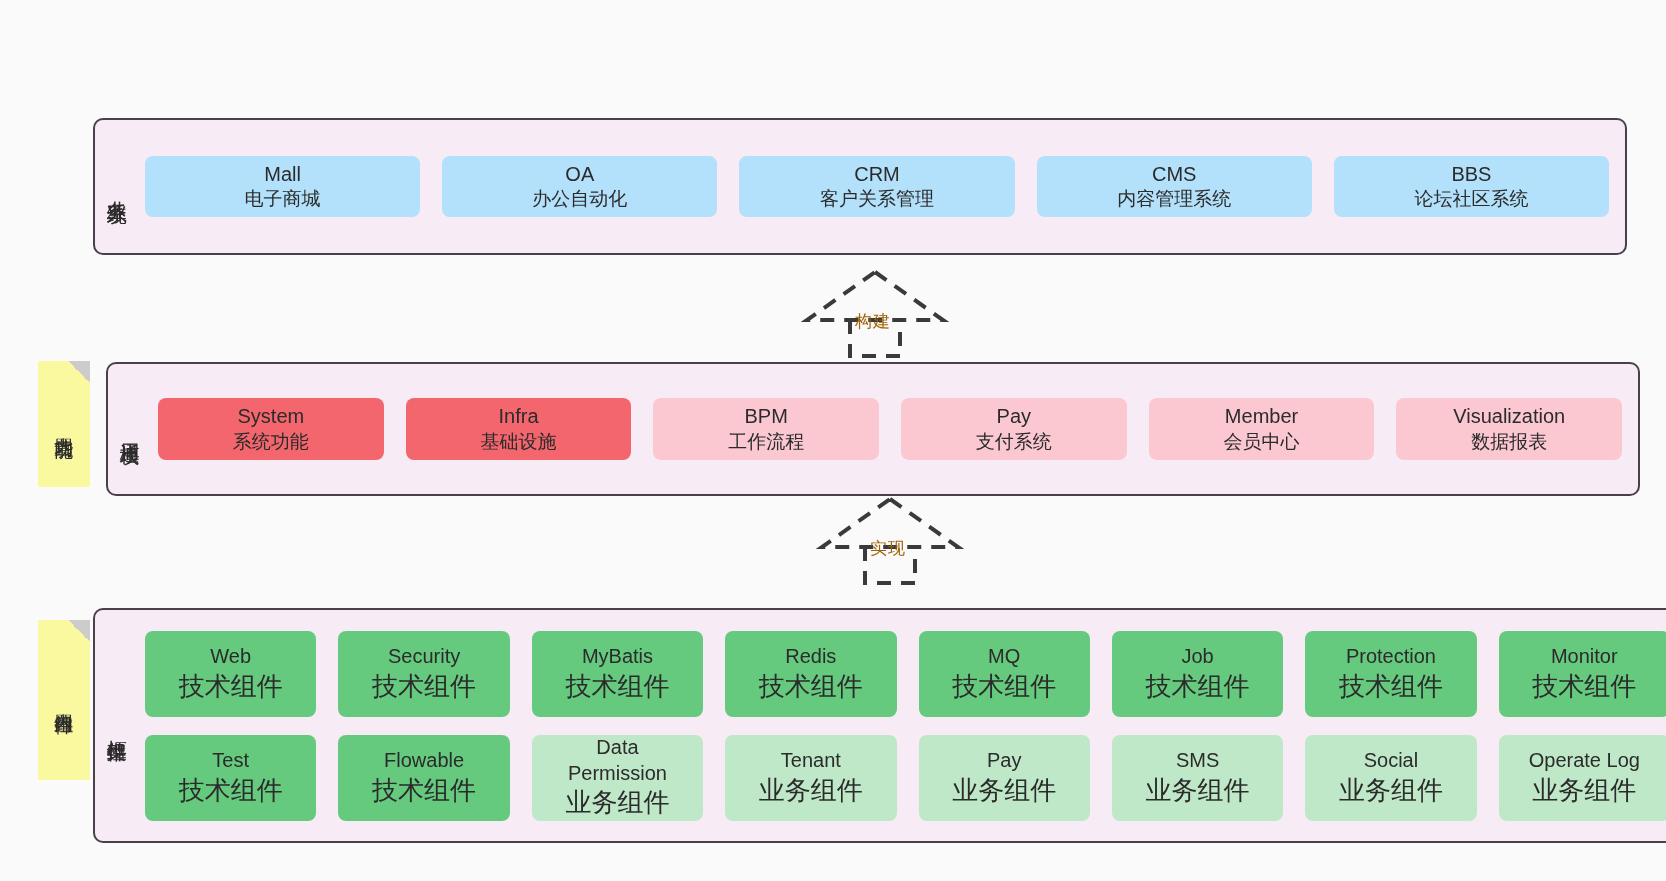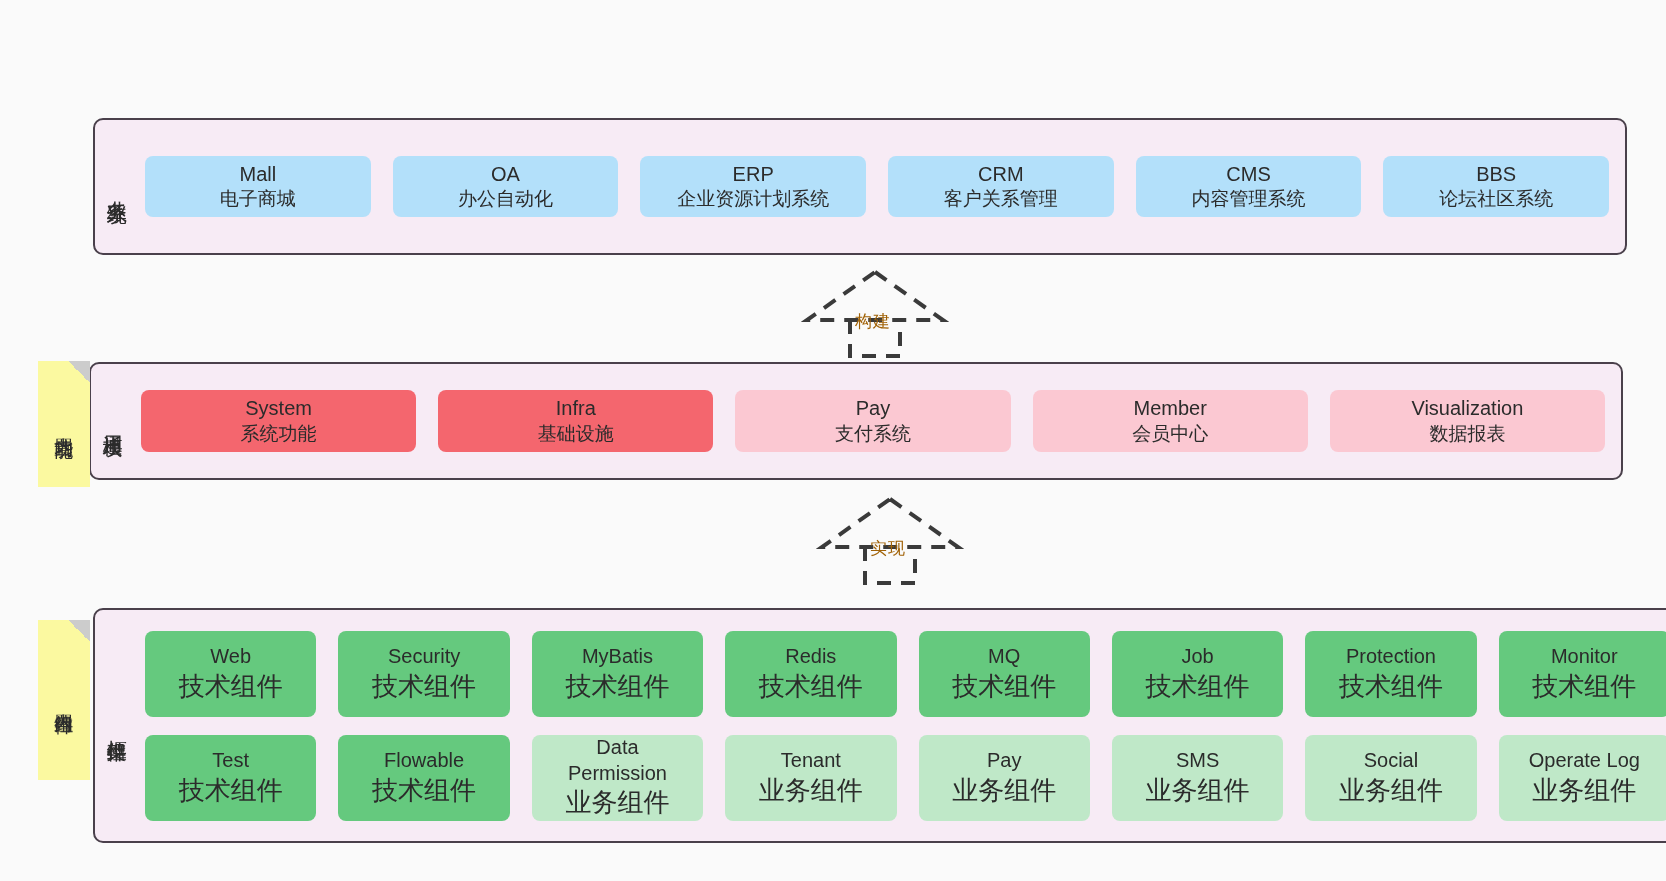--- a/index.html
+++ b/index.html
@@ -147,24 +147,20 @@
         <div class="node blue">
           <span class="t1">Mall</span>
           <span class="t2">电子商城</span>
         </div>
 
         <div class="node blue">
           <span class="t1">OA</span>
           <span class="t2">办公自动化</span>
         </div>
 
-        <div class="node blue">
-          <span class="t1">ERP</span>
-          <span class="t2">企业资源计划系统</span>
-        </div>
 
         <div class="node blue">
           <span class="t1">CRM</span>
           <span class="t2">客户关系管理</span>
         </div>
 
         <div class="node blue">
           <span class="t1">CMS</span>
           <span class="t2">内容管理系统</span>
         </div>
@@ -185,35 +181,39 @@
 
       <path d="M 50 52 L 50 88 L 100 88 L 100 52" fill="none" stroke="#3a3a3a" stroke-width="4" stroke-dasharray="14 10"></path>
     </svg>
     <span class="connector-label" style="left:55px; top:42px;">构建</span>
   </div>
 
   <div class="note" id="note-functions" style="left:38px; top:361px; width:52px; height:126px;">
     <span>内置功能</span>
   </div>
 
-  <div class="layer" id="layer-modules" style="left:89px; top:362px; width:1534px; height:118px;">
+  <div class="layer" id="layer-modules" style="left:106px; top:362px; width:1534px; height:134px;">
     <div class="layer-title">通用模块</div>
     <div class="layer-body">
       <div class="row">
 
         <div class="node red">
           <span class="t1">System</span>
           <span class="t2">系统功能</span>
         </div>
 
         <div class="node red">
           <span class="t1">Infra</span>
           <span class="t2">基础设施</span>
         </div>
 
+        <div class="node pink">
+          <span class="t1">BPM</span>
+          <span class="t2">工作流程</span>
+        </div>
 
         <div class="node pink">
           <span class="t1">Pay</span>
           <span class="t2">支付系统</span>
         </div>
 
         <div class="node pink">
           <span class="t1">Member</span>
           <span class="t2">会员中心</span>
         </div>

